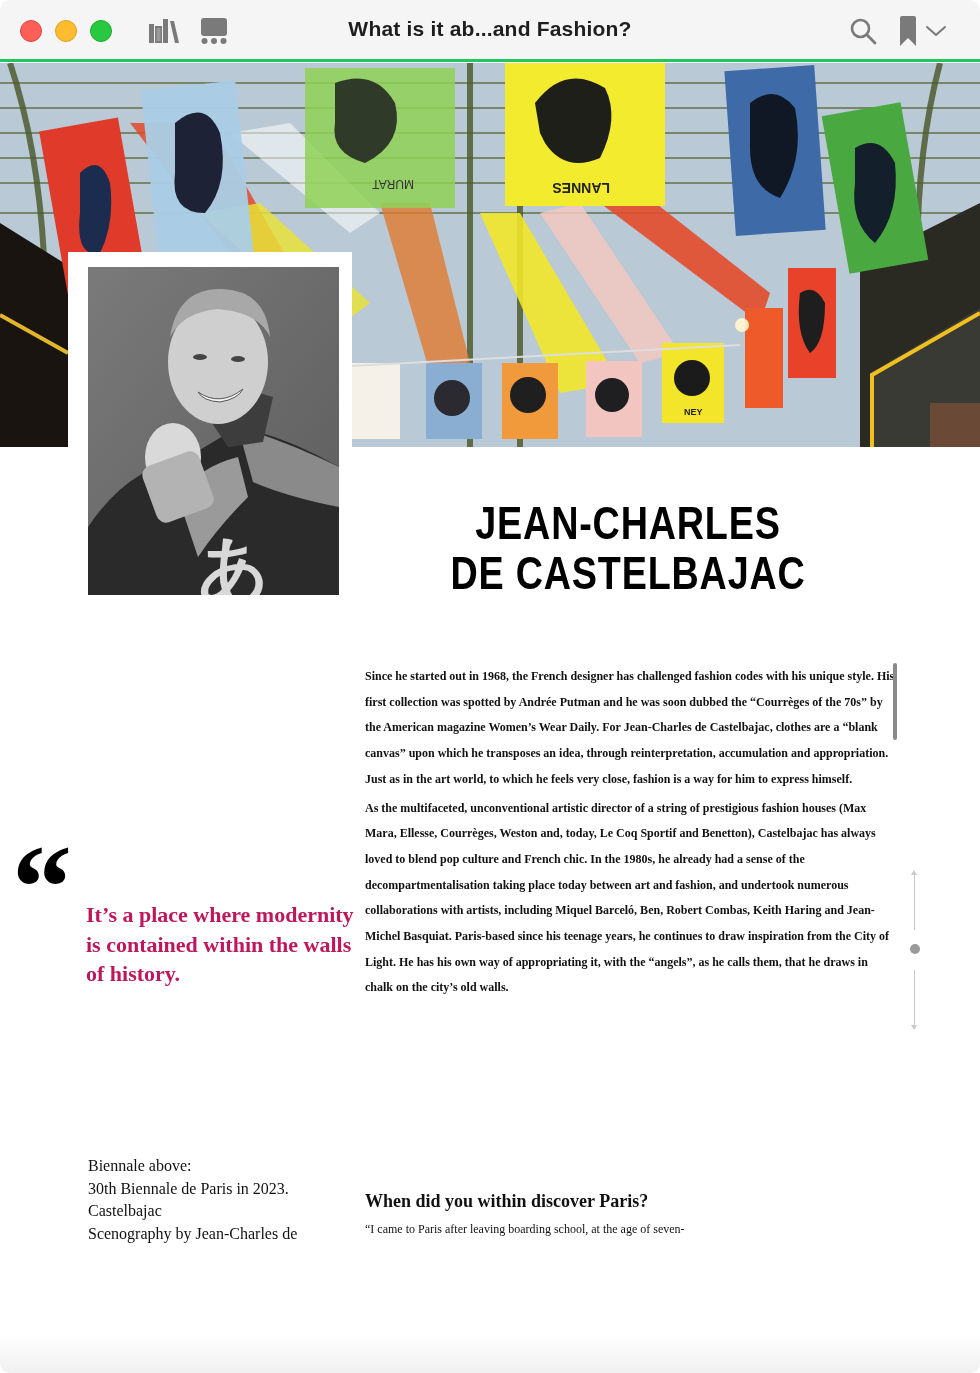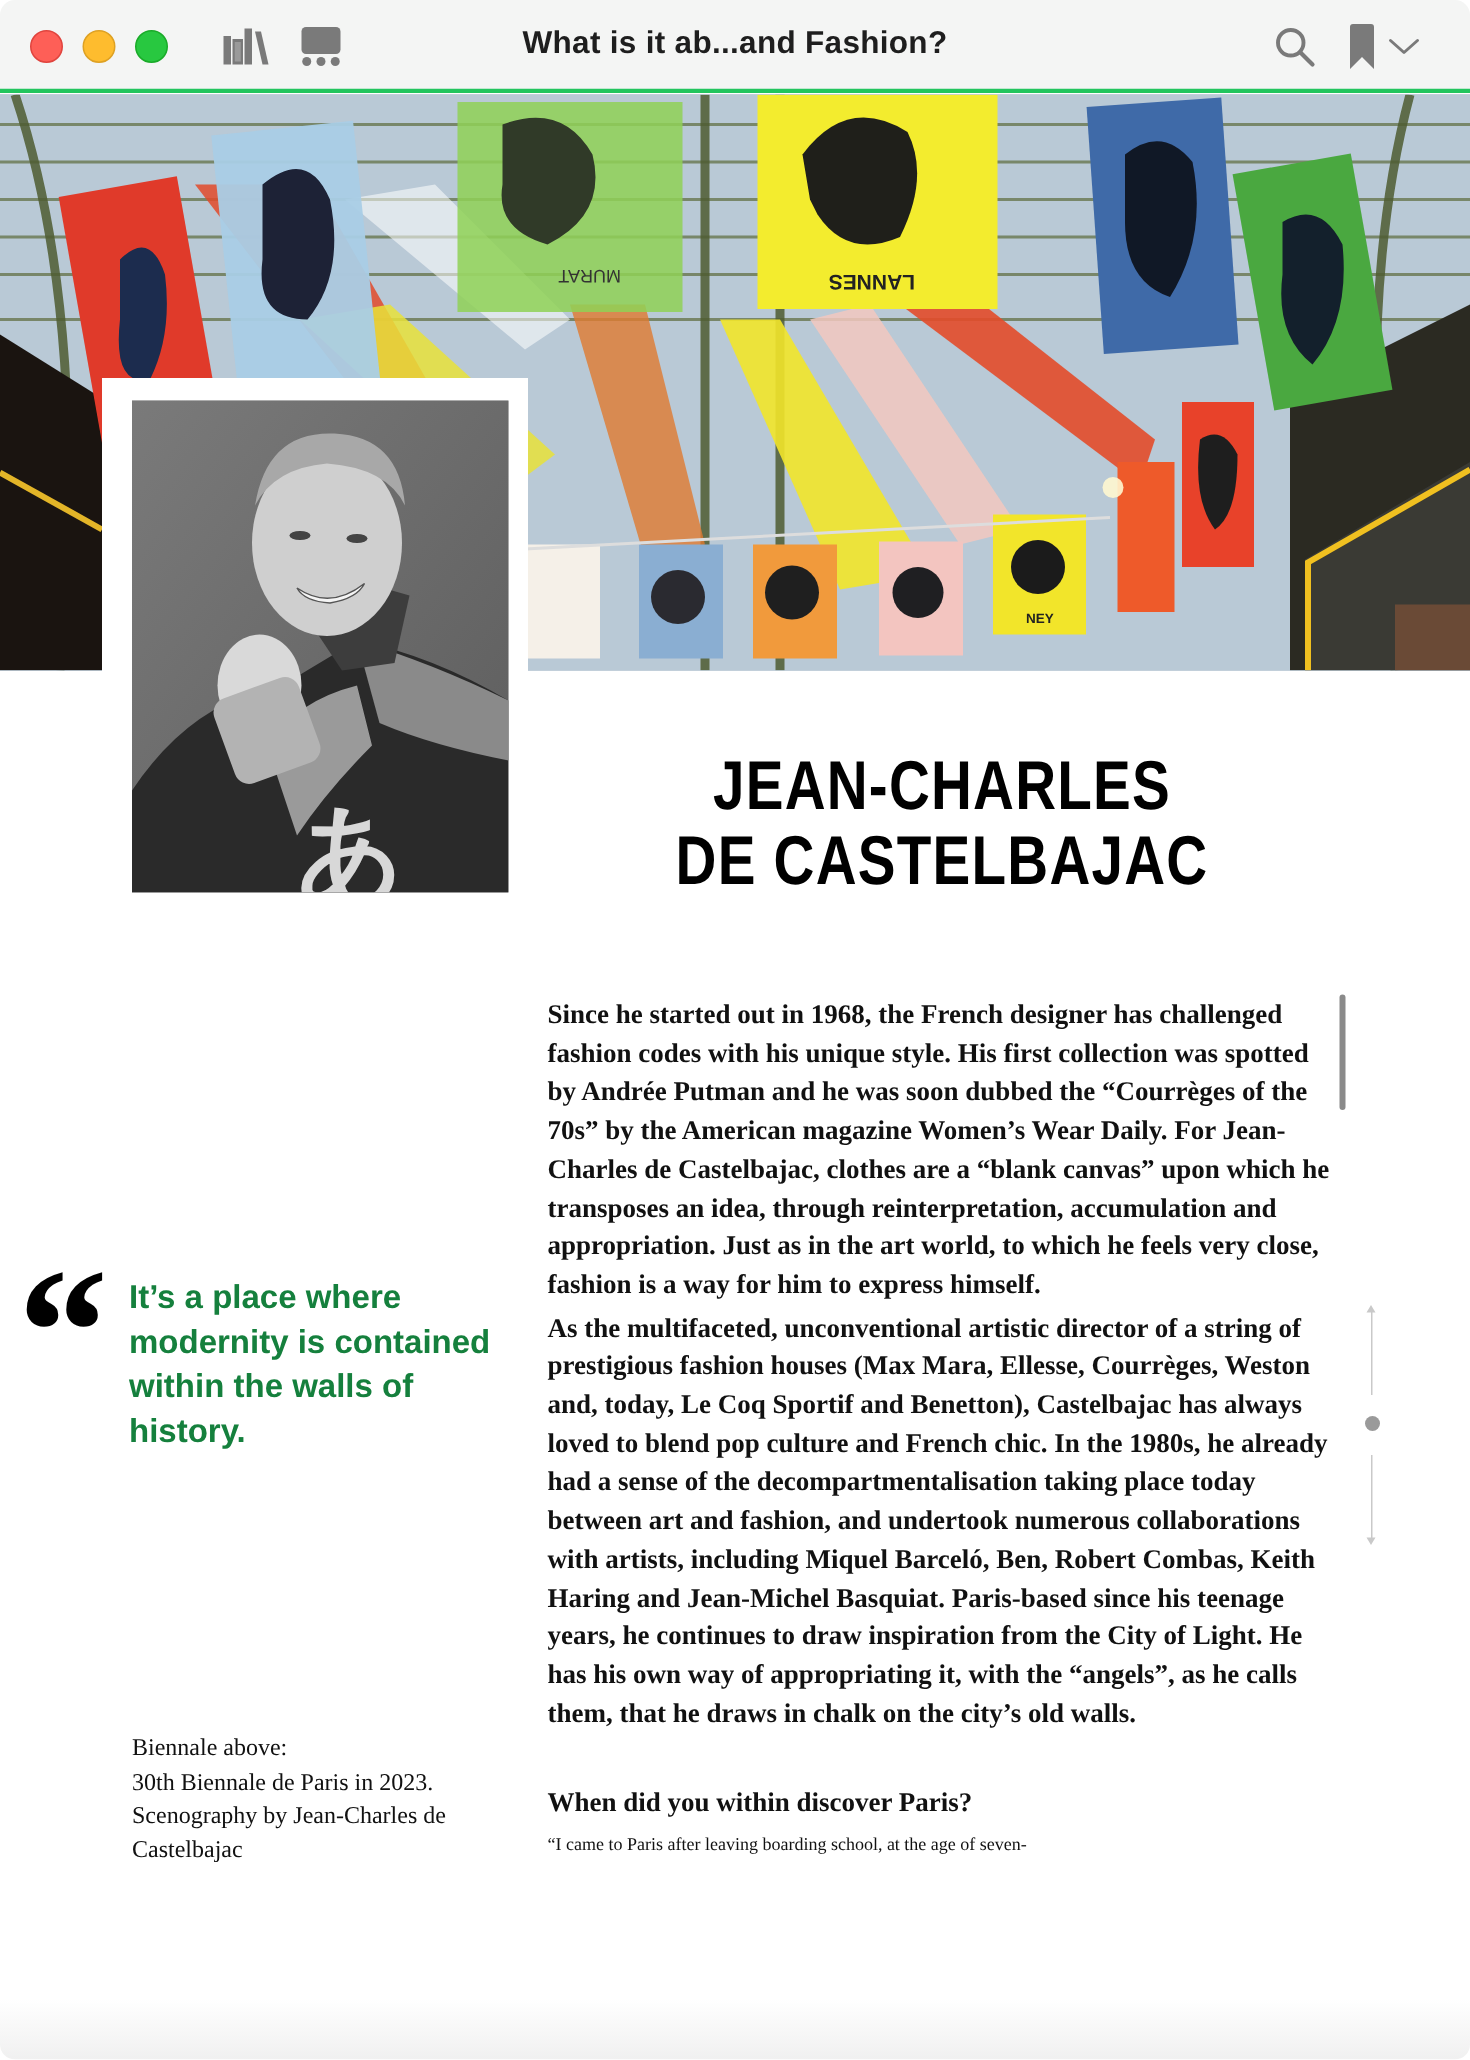--- a/index.html
+++ b/index.html
@@ -48,35 +48,35 @@
   .name-heading {
     position: absolute; left: 400px; width: 456px; top: 498px; text-align: center;
     font-family: "Liberation Sans", sans-serif; font-weight: 900; font-size: 46px; line-height: 50px;
     color: #000; letter-spacing: 1px; transform: scaleX(0.82); transform-origin: center;
   }
   .name-heading .l { display: block; }
 
   
   .article {
     position: absolute; left: 365px; top: 664px; width: 530px;
-    font-family: "Liberation Serif", serif; font-weight: 700; font-size: 18px; line-height: 25.7px; color: #111;
+    font-family: "Liberation Serif", serif; font-weight: 700; font-size: 12px; line-height: 25.7px; color: #111;
   }
   .article p { margin: 0 0 3px 0; }
   .question { position: absolute; left: 365px; top: 1189px; font-weight: 700; font-size: 18px; line-height: 25px; font-family: "Liberation Serif", serif; }
   .answer-wrap { position: absolute; left: 365px; top: 1216px; width: 530px; height: 21px; overflow: hidden; }
   .answer { font-weight: 400; font-size: 12px; line-height: 26px; font-family: "Liberation Serif", serif; white-space: nowrap; }
 
   
   .quote-mark {
     position: absolute; left: 12px; top: 828px; font-family: "Liberation Serif", serif; font-weight: 700;
     font-size: 120px; line-height: 120px; color: #000; letter-spacing: -6px;
   }
   .pull-quote {
-    position: absolute; left: 86px; top: 850px; width: 270px;
-    font-family: Liberation Sans, sans-serif; font-weight: 700; font-size: 22px; line-height: 29.5px; color: #15803d;
+    position: absolute; left: 86px; top: 900px; width: 270px;
+    font-family: Liberation Serif, serif; font-weight: 700; font-size: 22px; line-height: 29.5px; color: #be185d;
   }
 
   
   .caption {
     position: absolute; left: 88px; top: 1155px; width: 250px;
     font-family: "Liberation Serif", serif; font-size: 16px; line-height: 22.5px; color: #111;
   }
 
   
   .scrollbar-thumb {
@@ -255,22 +255,22 @@
   <p>As the multifaceted, unconventional artistic director of a string of prestigious fashion houses (Max Mara, Ellesse, Courrèges, Weston and, today, Le Coq Sportif and Benetton), Castelbajac has always loved to blend pop culture and French chic. In the 1980s, he already had a sense of the decompartmentalisation taking place today between art and fashion, and undertook numerous  collaborations with artists, including Miquel Barceló, Ben, Robert Combas, Keith Haring and Jean-Michel Basquiat. Paris-based since his teenage years, he continues to draw inspiration from the City of Light. He has his own way of appropriating it, with the “angels”, as he calls them, that he draws in chalk on the city’s old walls.</p>
 </div>
 <div class="question">When did you within discover Paris?</div>
 <div class="answer-wrap">
   <div class="answer">“I came to Paris after leaving boarding school, at the age of seven-</div>
 </div>
 
 <div class="caption">
   <div>Biennale above:</div>
   <div>30th Biennale de Paris in 2023.</div>
+  <div>Castelbajac</div>
   <div>Scenography by Jean-Charles de</div>
-  <div>Castelbajac</div>
 </div>
 
 <div class="scrollbar-thumb"></div>
 <div class="page-nav">
   <div class="arrow-up"></div>
   <div class="line up"></div>
   <div class="dot"></div>
   <div class="line down"></div>
   <div class="arrow-down"></div>
 </div>

